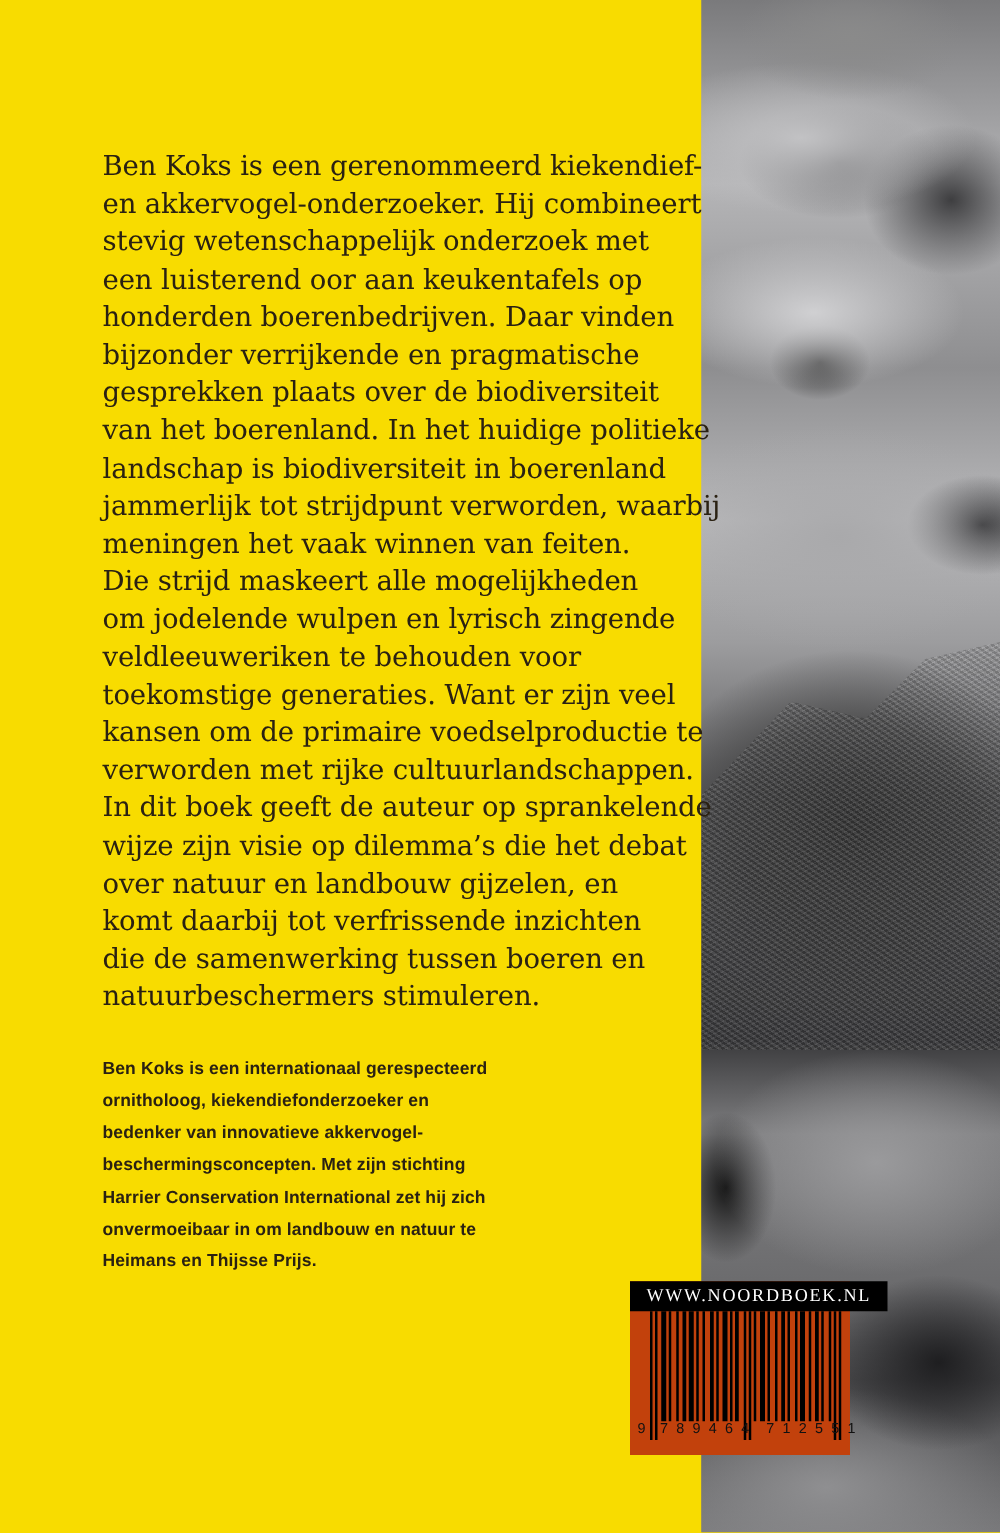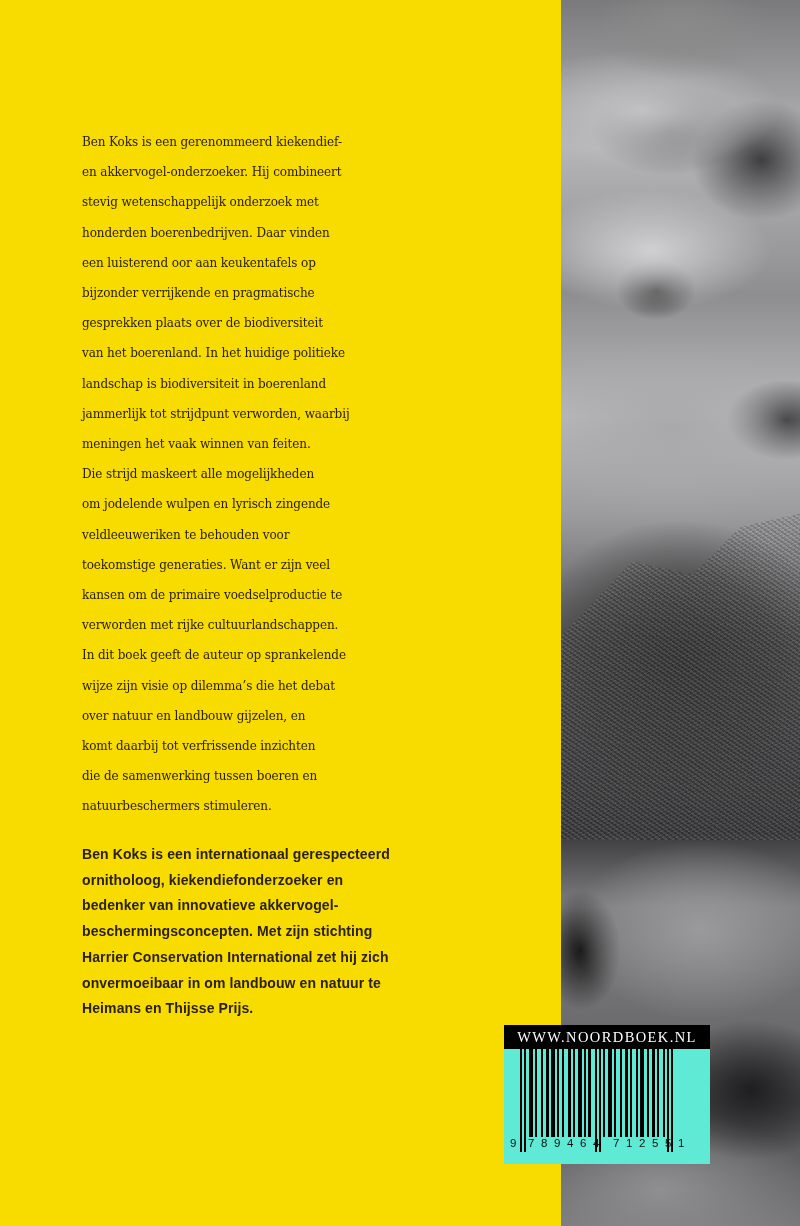--- a/index.html
+++ b/index.html
@@ -40,35 +40,35 @@
         repeating-linear-gradient(35deg, rgba(255,255,255,0.08) 0 2px, rgba(0,0,0,0.12) 2px 4px),
         repeating-linear-gradient(-25deg, rgba(255,255,255,0.06) 0 1px, rgba(0,0,0,0.1) 1px 3px);
       opacity: 0.9;
       clip-path: polygon(0 40%, 30% 18%, 55% 22%, 75% 8%, 100% 4%, 100% 100%, 0 100%);
     }
     .text-block {
       position: absolute; left: 82px; width: 470px;
       color: #2a2112;
     }
     .intro {
-      top: 127px;
+      top: 119px;
       font-family: "DejaVu Serif", "Liberation Serif", serif;
-      font-size: 12px; line-height: 30.2px; letter-spacing: -0.1px;
+      font-size: 22px; line-height: 30.2px; letter-spacing: -0.1px;
     }
     .intro p { margin: 0; }
     .intro .para2 { }
     .line { display: block; white-space: nowrap; }
     .bio {
       top: 842px;
       font-family: "Liberation Sans", "DejaVu Sans", sans-serif;
       font-weight: bold; font-size: 14px; line-height: 25.7px; letter-spacing: 0.1px;
     }
     .barcode-box {
-      position: absolute; left: 504px; top: 1025px; width: 206px; height: 139px;
-      background: #5eead4;
+      position: absolute; left: 504px; top: 1025px; width: 176px; height: 139px;
+      background: #c2410c;
     }
     .barcode-header {
       position: absolute; left: 0; top: 0; width: 206px; height: 24px;
       background: #000000; color: #ffffff;
       font-family: "Liberation Serif", "DejaVu Serif", serif;
       font-size: 14.5px; letter-spacing: 1.4px; line-height: 24px; text-align: center;
     }
     .barcode-bars {
       position: absolute; left: 16px; top: 24px; width: 172px; height: 103px;
       display: flex; align-items: flex-start;
@@ -90,22 +90,22 @@
 
   <div class="photo-panel">
     <div class="photo-texture"></div>
   </div>
 
   <div class="text-block intro">
     <p>
       <span class="line">Ben Koks is een gerenommeerd kiekendief-</span>
       <span class="line">en akkervogel-onderzoeker. Hij combineert</span>
       <span class="line">stevig wetenschappelijk onderzoek met</span>
+      <span class="line">een luisterend oor aan keukentafels op</span>
       <span class="line">honderden boerenbedrijven. Daar vinden</span>
-      <span class="line">een luisterend oor aan keukentafels op</span>
       <span class="line">bijzonder verrijkende en pragmatische</span>
       <span class="line">gesprekken plaats over de biodiversiteit</span>
       <span class="line">van het boerenland. In het huidige politieke</span>
       <span class="line">landschap is biodiversiteit in boerenland</span>
       <span class="line">jammerlijk tot strijdpunt verworden, waarbij</span>
       <span class="line">meningen het vaak winnen van feiten.</span>
       <span class="line">Die strijd maskeert alle mogelijkheden</span>
       <span class="line">om jodelende wulpen en lyrisch zingende</span>
       <span class="line">veldleeuweriken te behouden voor</span>
       <span class="line">toekomstige generaties. Want er zijn veel</span>

